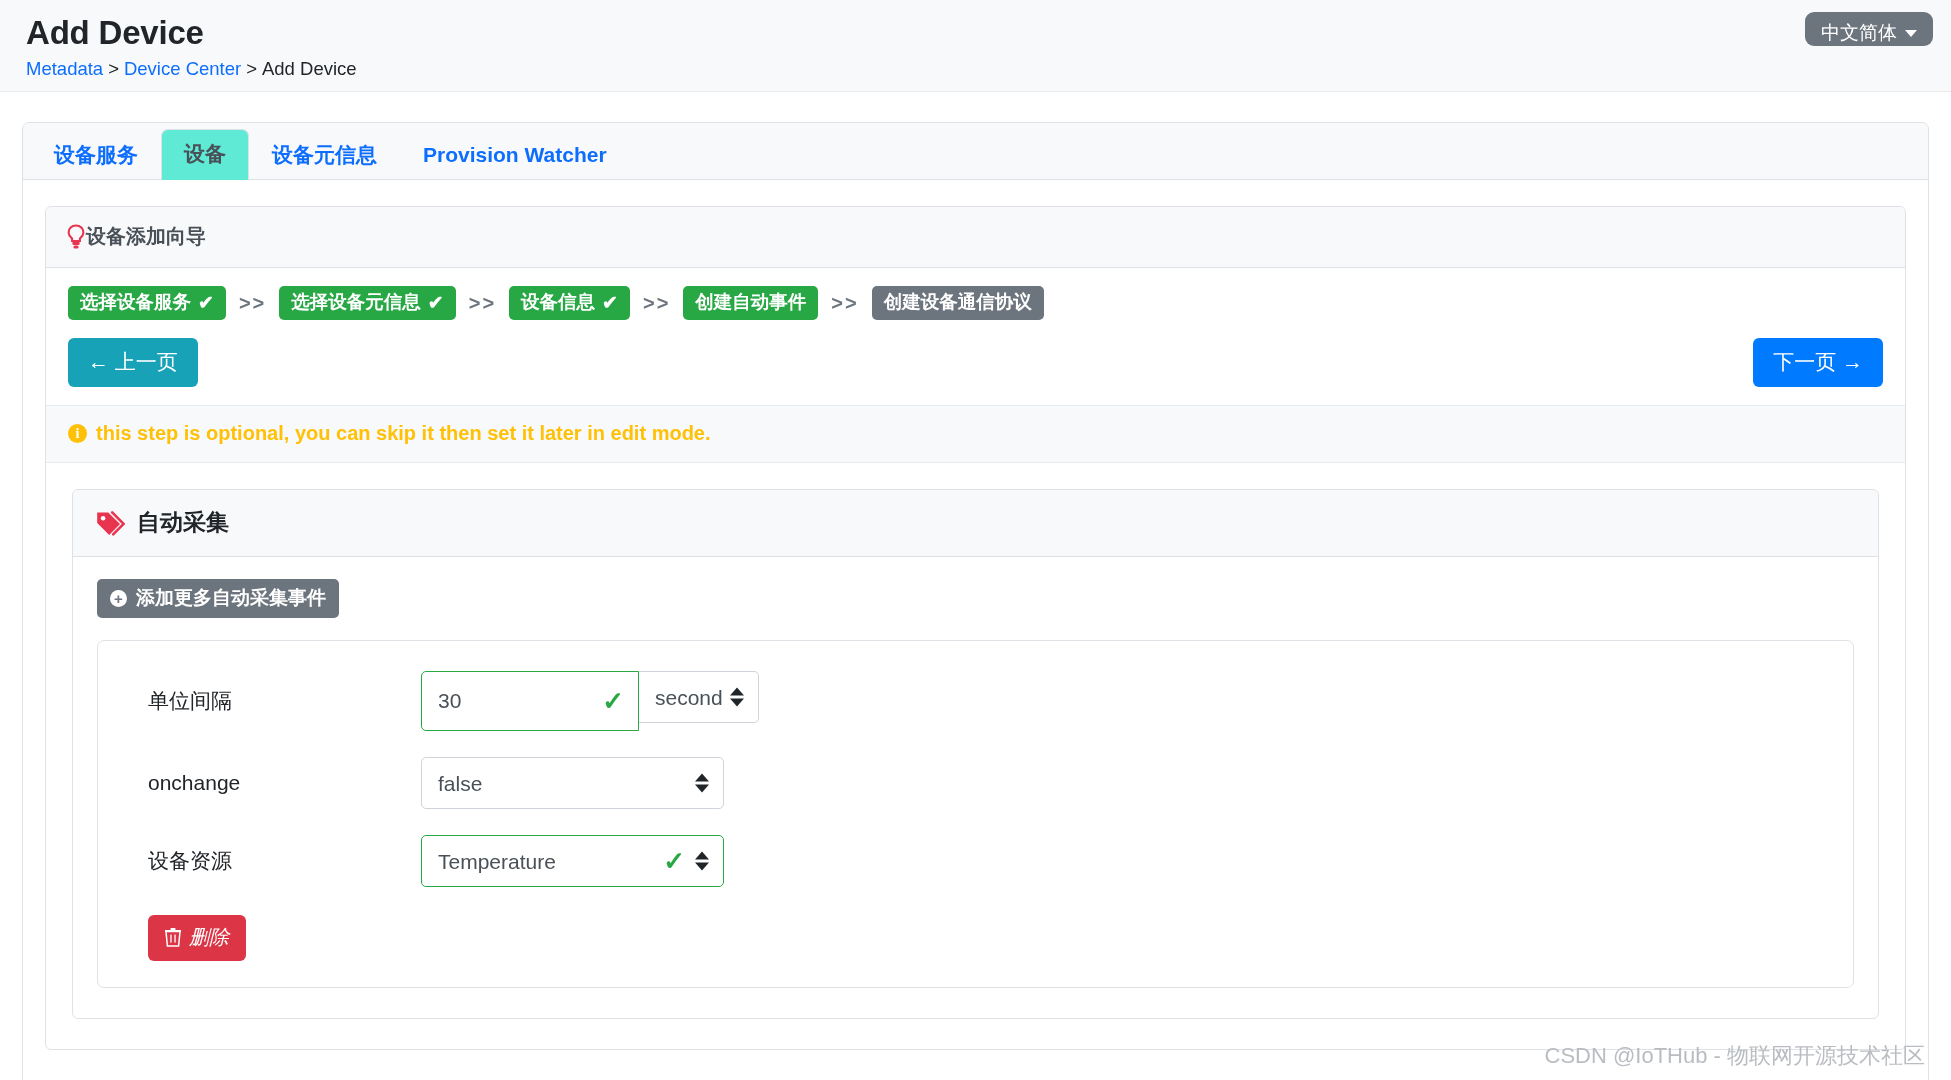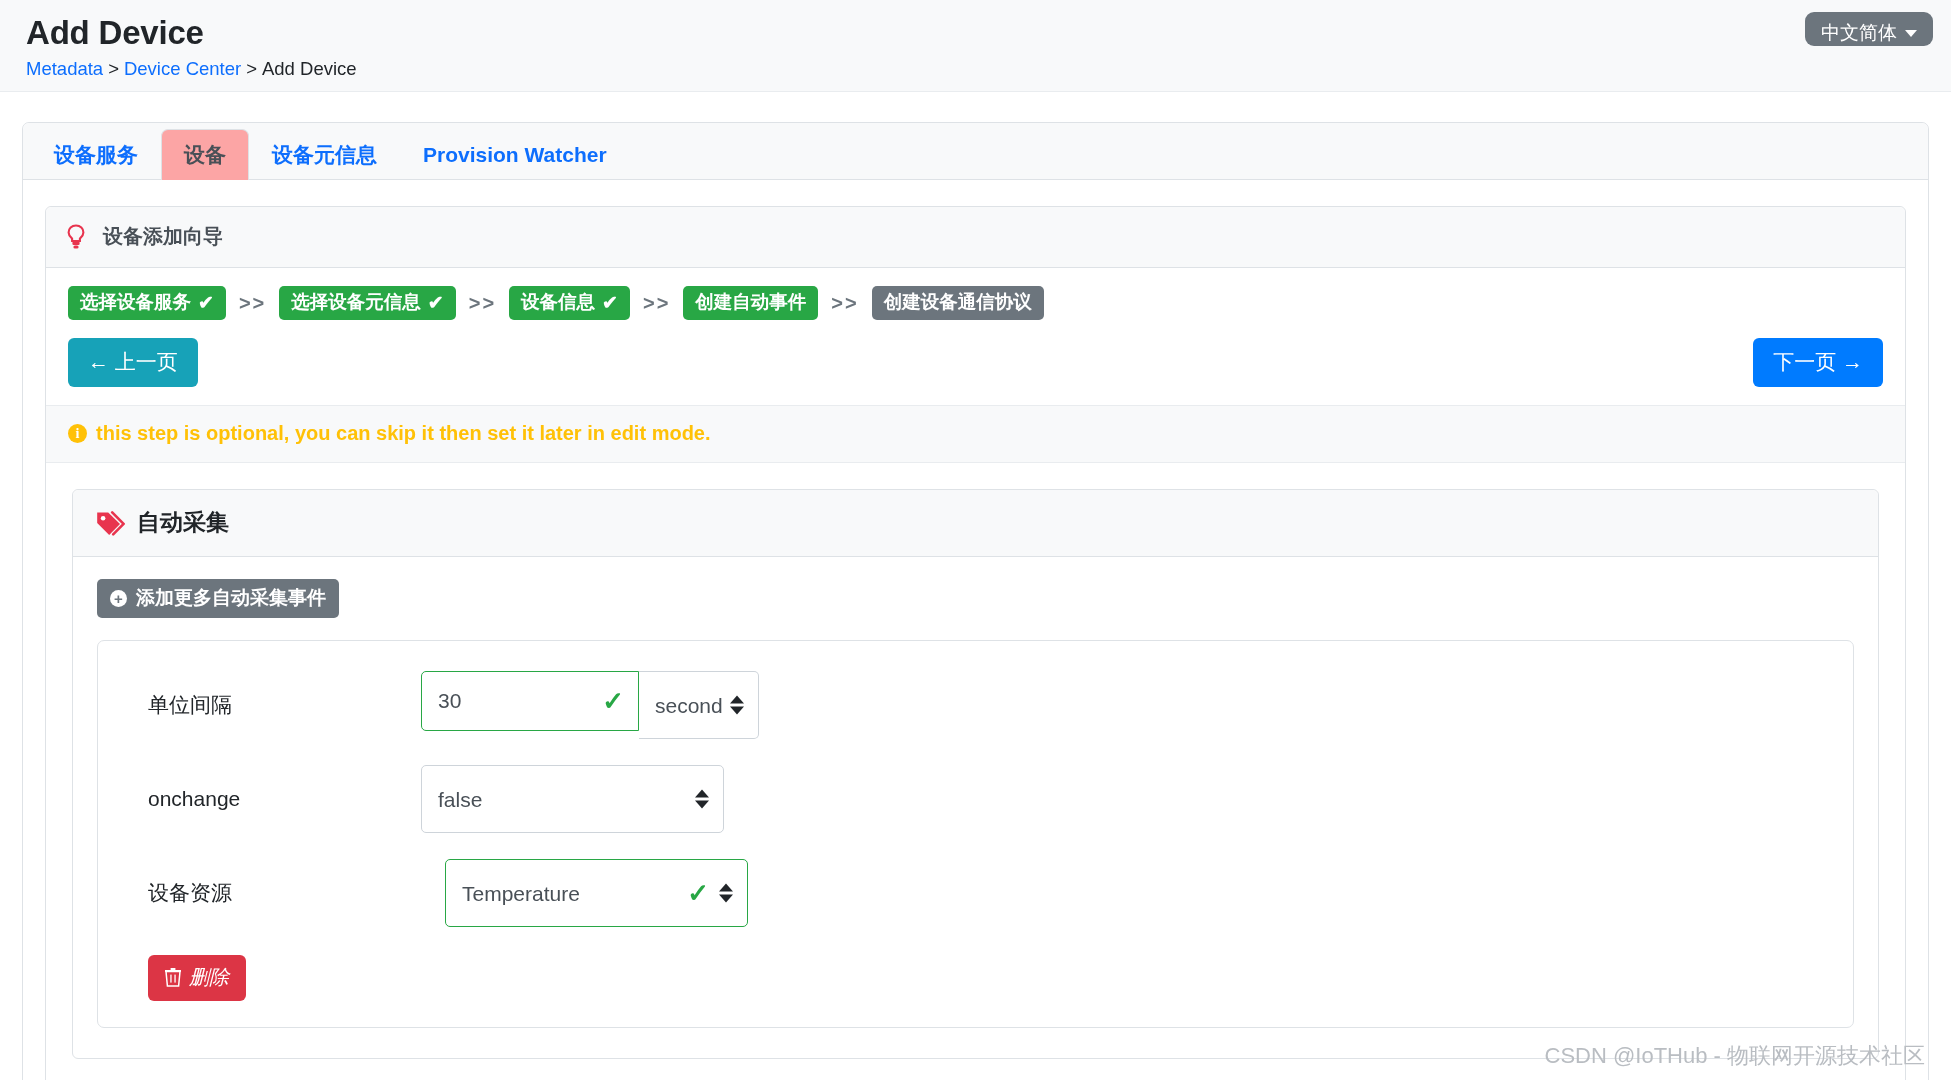--- a/index.html
+++ b/index.html
@@ -84,41 +84,42 @@
     padding: 12px 22px 13px 22px;
     cursor: pointer;
     line-height: 1.2;
     border: 1px solid transparent;
     border-bottom: none;
     border-radius: 7px 7px 0 0;
     margin-bottom: -1px;
     white-space: nowrap;
   }
   .tab.active {
-    background: #fca5a5;
+    background: #5eead4;
     color: #495057;
     border-color: #dee2e6 #dee2e6 #ffffff;
+    font-family: Liberation Serif, serif;
   }
 
   .tab-body { padding: 26px 22px 20px 22px; }
 
   
   .wizard {
     border: 1px solid #dee2e6;
     border-radius: 6px;
     background: #ffffff;
   }
   .wizard-head {
     background: #f8f9fa;
     border-bottom: 1px solid #dee2e6;
     border-radius: 6px 6px 0 0;
     padding: 16px 20px 17px 20px;
     display: flex;
     align-items: center;
-    gap: 17px;
+    gap: 0;
   }
   .wizard-head-title {
     font-size: 20px;
     font-weight: bold;
     color: #495057;
   }
 
   .bulb-icon { width: 20px; height: 26px; display: block; }
   .tag-icon { width: 30px; height: 28px; display: block; }
 
@@ -255,21 +256,21 @@
     border: 1px solid #dee2e6;
     border-radius: 7px;
     padding: 30px 28px 26px 28px;
   }
 
   .form-row {
     display: flex;
     align-items: center;
     margin-bottom: 26px;
   }
-  .form-row:last-of-type { margin-bottom: 0; gap: 24px; }
+  .form-row:last-of-type { margin-bottom: 0; }
   .form-label {
     width: 295px;
     flex: none;
     font-size: 21px;
     color: #212529;
     padding-left: 22px;
   }
 
   .ctrl { display: flex; align-items: stretch; }
 
@@ -291,21 +292,21 @@
     right: 14px; top: 50%;
     transform: translateY(-50%);
     color: #28a745;
     font-size: 26px;
     font-weight: bold;
     line-height: 1;
   }
 
   .sel {
     position: relative;
-    height: 68px;
+    height: 52px;
     border: 1px solid #ced4da;
     border-radius: 5px;
     background: #ffffff;
     display: flex;
     align-items: center;
     padding: 3px 40px 0 16px;
     font-size: 21px;
     color: #495057;
     cursor: pointer;
   }

